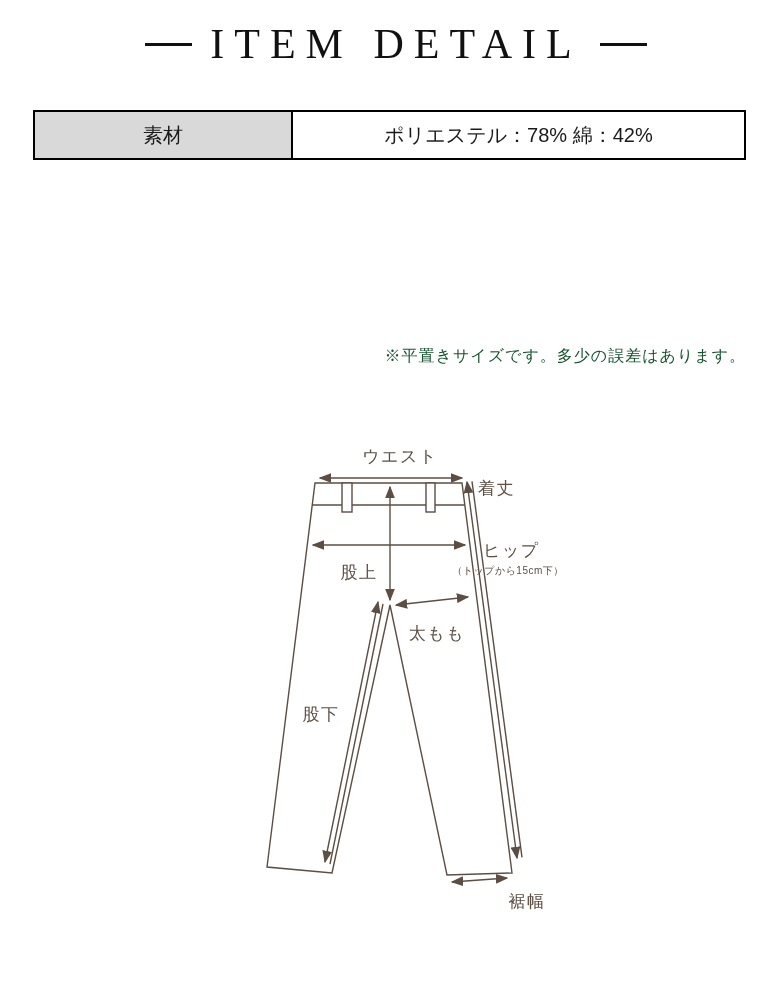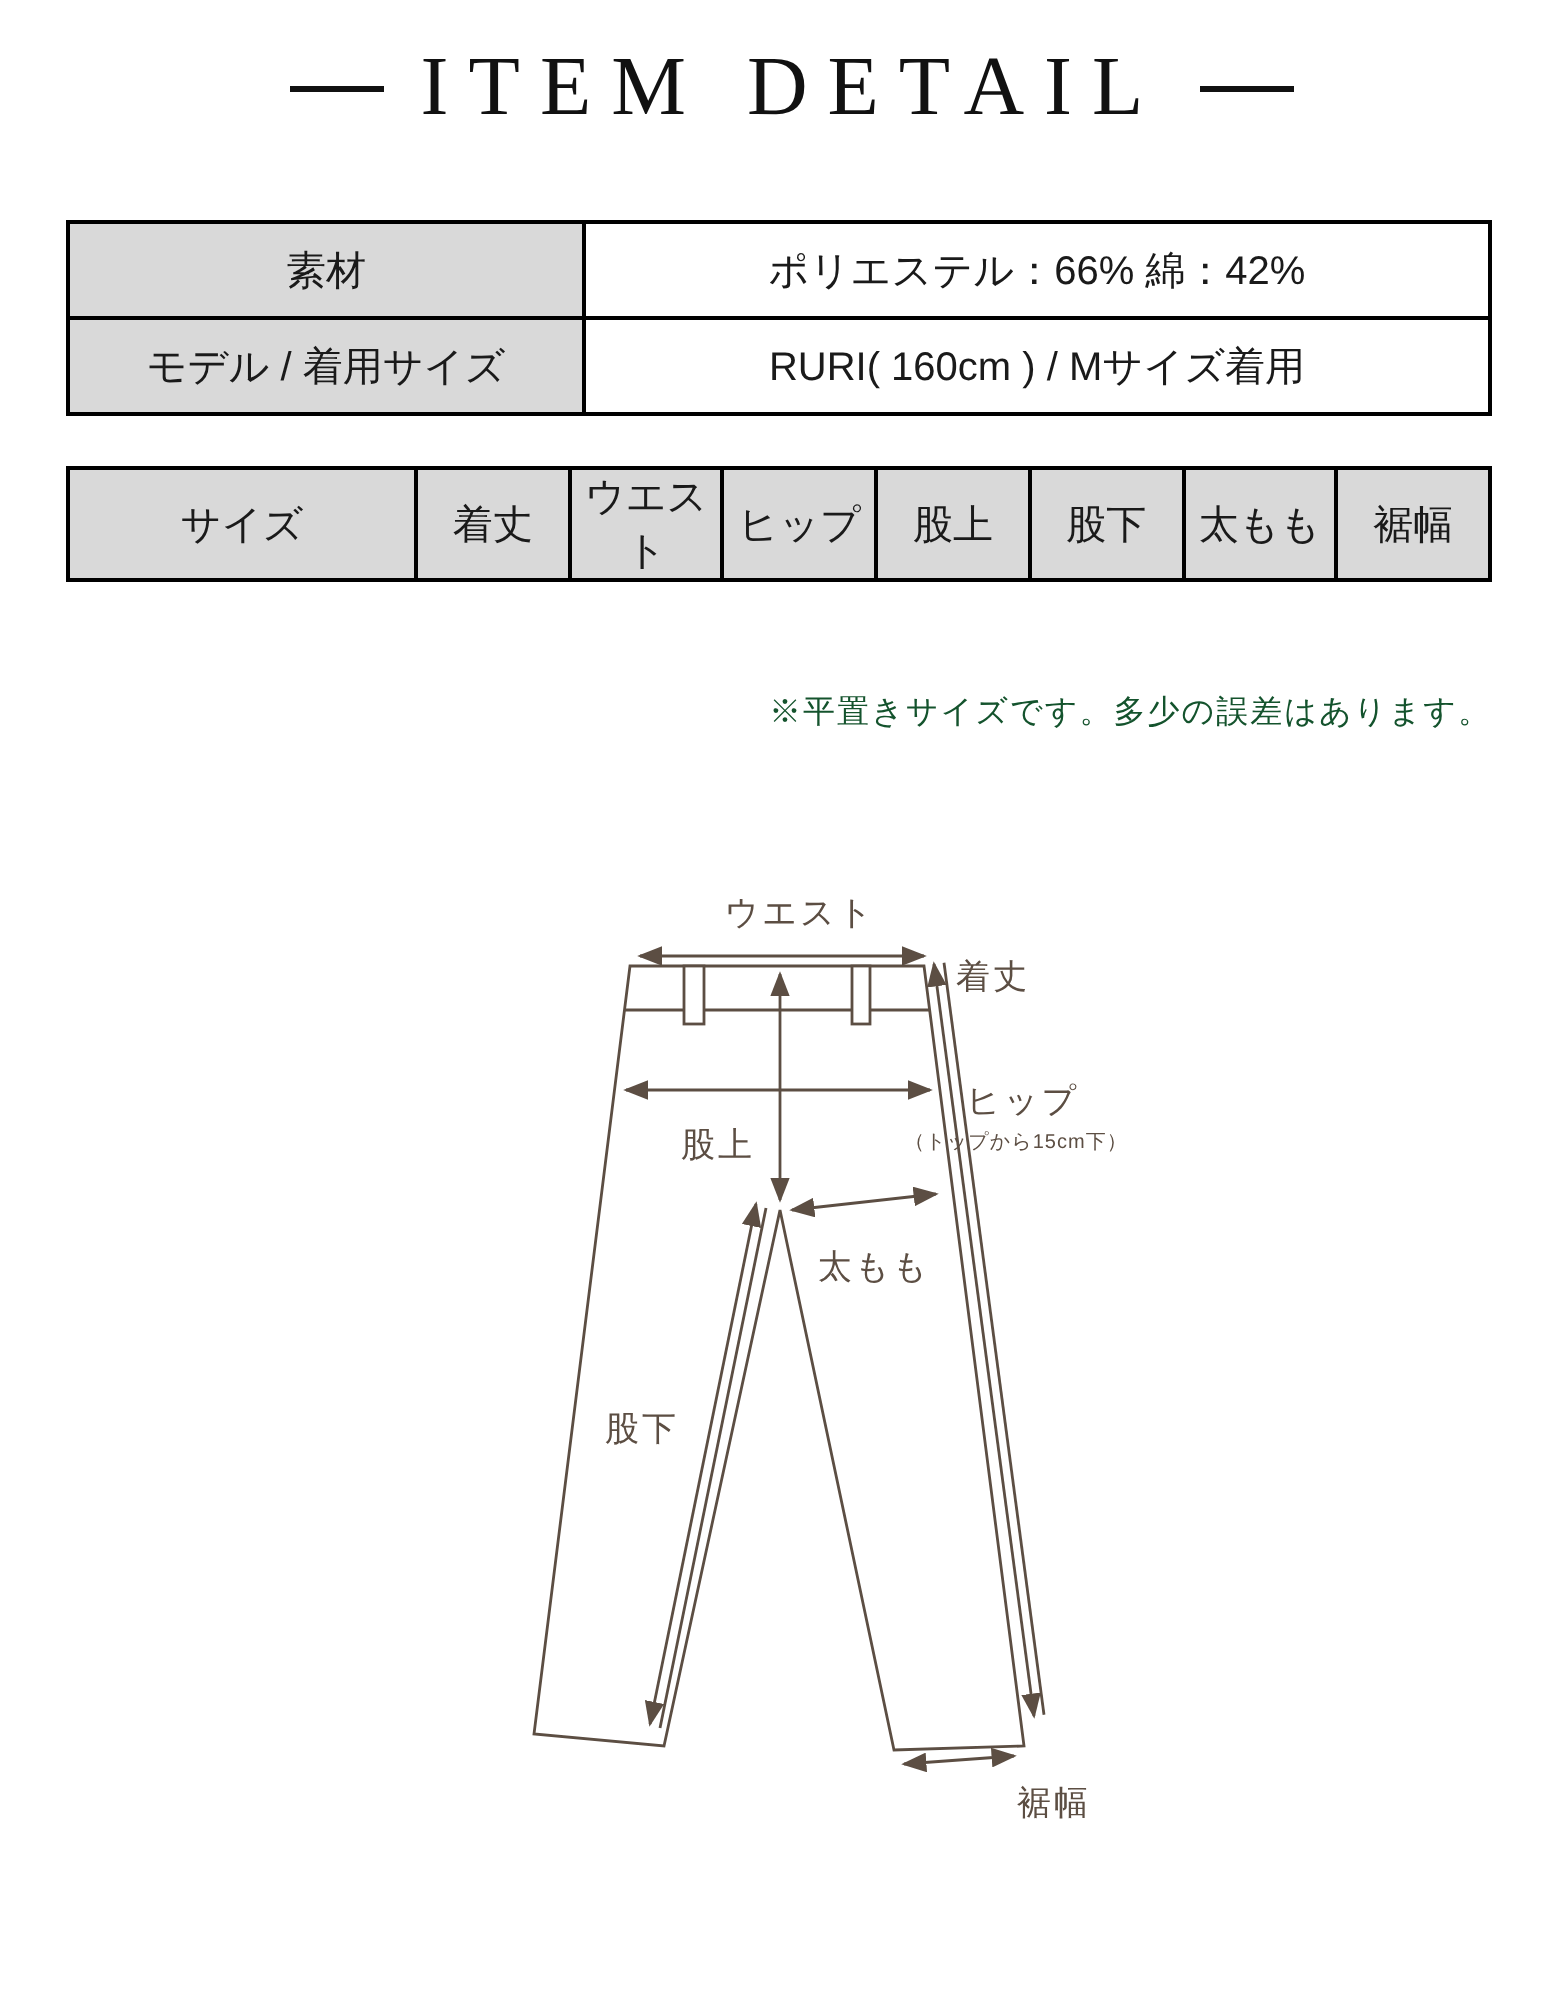--- a/index.html
+++ b/index.html
@@ -54,41 +54,27 @@
 <div class="title-row">
   <span class="title-line"></span>
   <span class="title-text">ITEM DETAIL</span>
   <span class="title-line"></span>
 </div>
 
 <table class="info-table">
   <tbody>
     <tr>
       <td class="label-cell">素材</td>
-      <td>ポリエステル：66% 綿：42%</td>
-    </tr>
-    <tr>
-      <td class="label-cell">モデル / 着用サイズ</td>
-      <td>RURI( 160cm ) / Mサイズ着用</td>
+      <td>ポリエステル：78% 綿：42%</td>
     </tr>
   </tbody>
 </table>
 
 <table class="size-table">
   <tbody>
-    <tr>
-      <th class="col-size">サイズ</th>
-      <th>着丈</th>
-      <th>ウエスト</th>
-      <th>ヒップ</th>
-      <th>股上</th>
-      <th>股下</th>
-      <th>太もも</th>
-      <th>裾幅</th>
-    </tr>
   </tbody>
 </table>
 
 <div class="note">※平置きサイズです。多少の誤差はあります。</div>
 
 <svg class="diagram" width="320" height="490" viewBox="0 0 320 490" xmlns="http://www.w3.org/2000/svg">
   <defs>
     <marker id="ah" markerWidth="9" markerHeight="7" refX="8" refY="3.5" orient="auto-start-reverse">
       <path d="M0,0 L9,3.5 L0,7 Z" fill="#5c4e43"></path>
     </marker>

